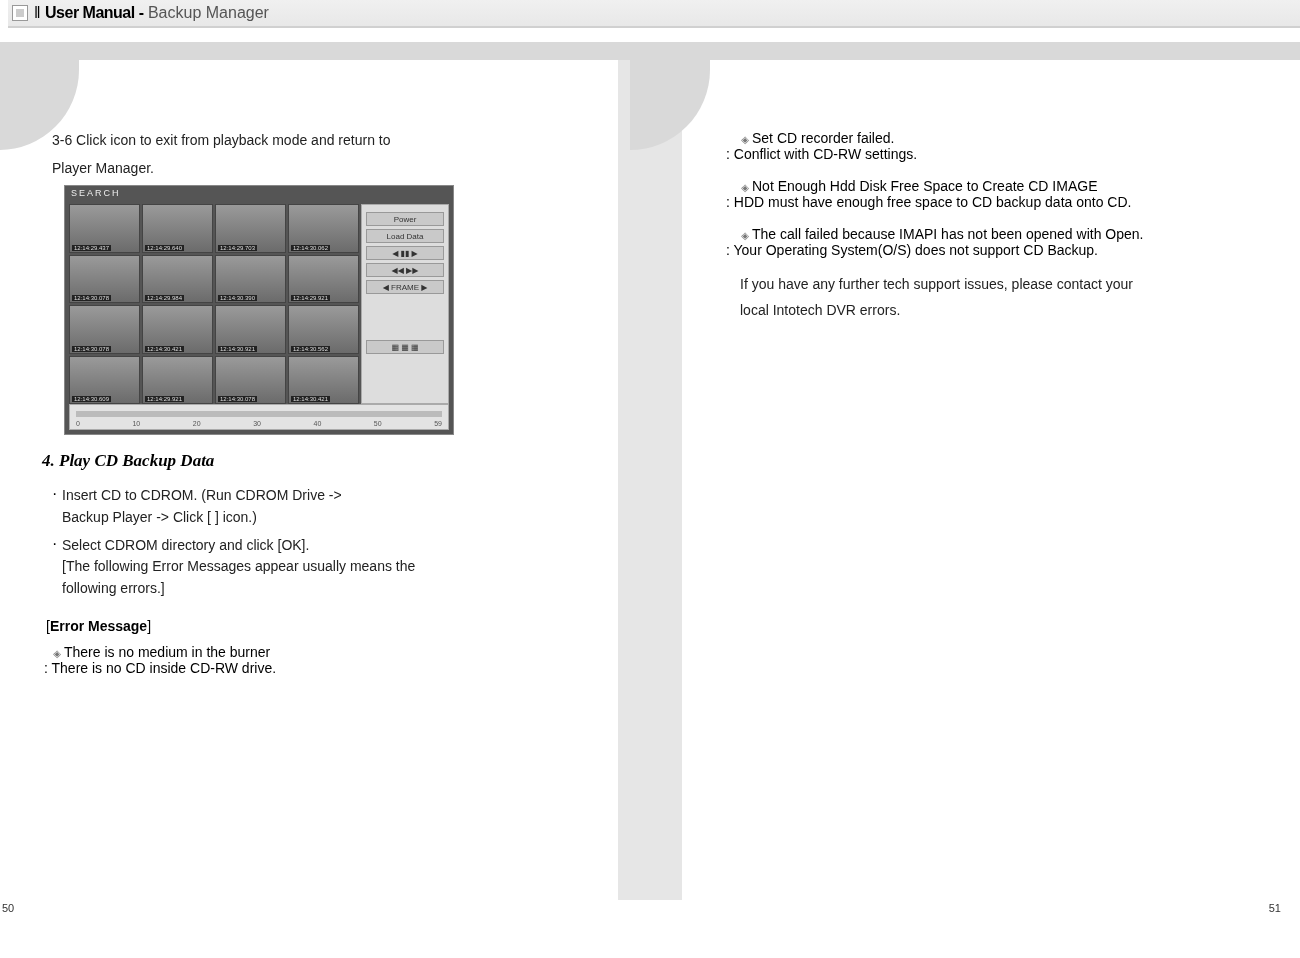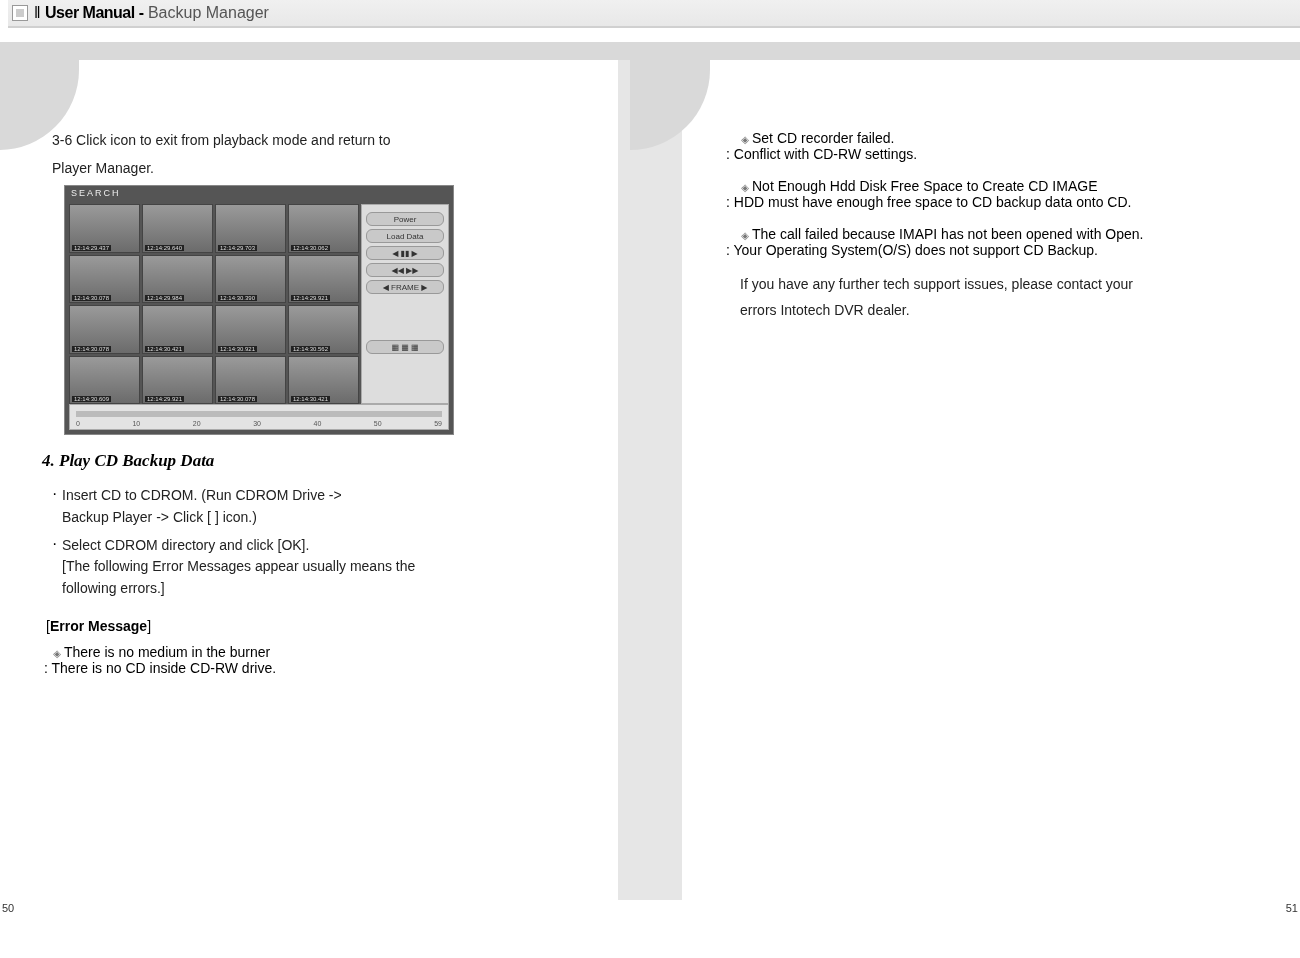--- a/index.html
+++ b/index.html
@@ -40,31 +40,31 @@
   .bullet-dot { width: 10px; flex: none; }
   .bullet-body { flex: 1; }
   .err-head { font-size: 14px; margin: 18px 0 10px -6px; }
   .err-head .b { font-weight: bold; }
   .diamond { display: inline-block; width: 10px; text-align: center; color: #777; font-size: 10px; margin-right: 2px; }
   .err-item { margin-bottom: 16px; }
   .err-item .msg { font-size: 14px; }
   .err-item .expl { font-size: 14px; margin-left: -8px; }
   .page-no { position: absolute; bottom: 6px; font-size: 11px; color: #333; }
   .page-no.left { left: 2px; }
-  .page-no.right { right: 2px; margin-left: 20px; }
+  .page-no.right { right: 19px; margin-left: 20px; }
 
   .dvr-shot {
     width: 390px; height: 250px; background: #555; margin: 6px 0 16px 12px;
     border: 1px solid #888; position: relative; overflow: hidden;
   }
   .dvr-grid { position:absolute; left:4px; top:18px; width:290px; height:200px; display:grid; grid-template-columns: repeat(4,1fr); grid-template-rows: repeat(4,1fr); gap:2px; }
   .dvr-cell { background: linear-gradient(#9a9a9a,#6b6b6b); border:1px solid #444; position:relative; font-size:7px; color:#fff; }
   .dvr-cell .ts { position:absolute; left:2px; bottom:1px; background:#222; color:#ddd; padding:0 2px; font-size:6px; }
   .dvr-side { position:absolute; right:4px; top:18px; width:88px; height:200px; background:#ddd; border:1px solid #aaa; padding:4px; font-size:8px; color:#333; }
-  .dvr-btn { background:#c9c9c9; border:1px solid #999; margin:3px 0; height:14px; border-radius:6px; text-align:center; font-size:8px; line-height:14px; }
+  .dvr-btn { background:#c9c9c9; border:1px solid #999; margin:3px 0; height:14px; border-radius:0; text-align:center; font-size:8px; line-height:14px; }
   .dvr-title { position:absolute; left:6px; top:2px; font-size:9px; color:#eee; letter-spacing:2px; }
   .dvr-timeline { position:absolute; left:4px; bottom:4px; width:380px; height:26px; background:#e3e3e3; border:1px solid #aaa; }
   .dvr-tl-bar { position:absolute; left:6px; right:6px; top:6px; height:6px; background:#bbb; }
   .dvr-tl-ticks { position:absolute; left:6px; right:6px; bottom:2px; display:flex; justify-content:space-between; font-size:7px; color:#555; }
 
   .col-right .block { margin-bottom: 16px; }
   .col-right .msg { font-size:14px; }
   .col-right .expl2 { font-size:14px; margin-left:-14px; }
   .contact { font-size:14px; margin-top:4px; }
 </style>
@@ -210,18 +210,18 @@
         <div class="msg"><span class="diamond">◈</span><span>Not Enough Hdd Disk Free Space to Create CD IMAGE</span></div>
         <div class="expl2">: HDD must have enough free space to CD backup data onto CD.</div>
       </div>
 
       <div class="block">
         <div class="msg"><span class="diamond">◈</span><span>The call failed because IMAPI has not been opened with Open.</span></div>
         <div class="expl2">: Your Operating System(O/S) does not support CD Backup.</div>
       </div>
 
       <p class="contact">If you have any further tech support issues, please contact your</p>
-      <p class="contact">errors Intotech DVR dealer.</p>
+      <p class="contact">local Intotech DVR errors.</p>
 
       <div class="page-no right">51</div>
     </div>
   </div>
 </div>
 
 </body></html>

